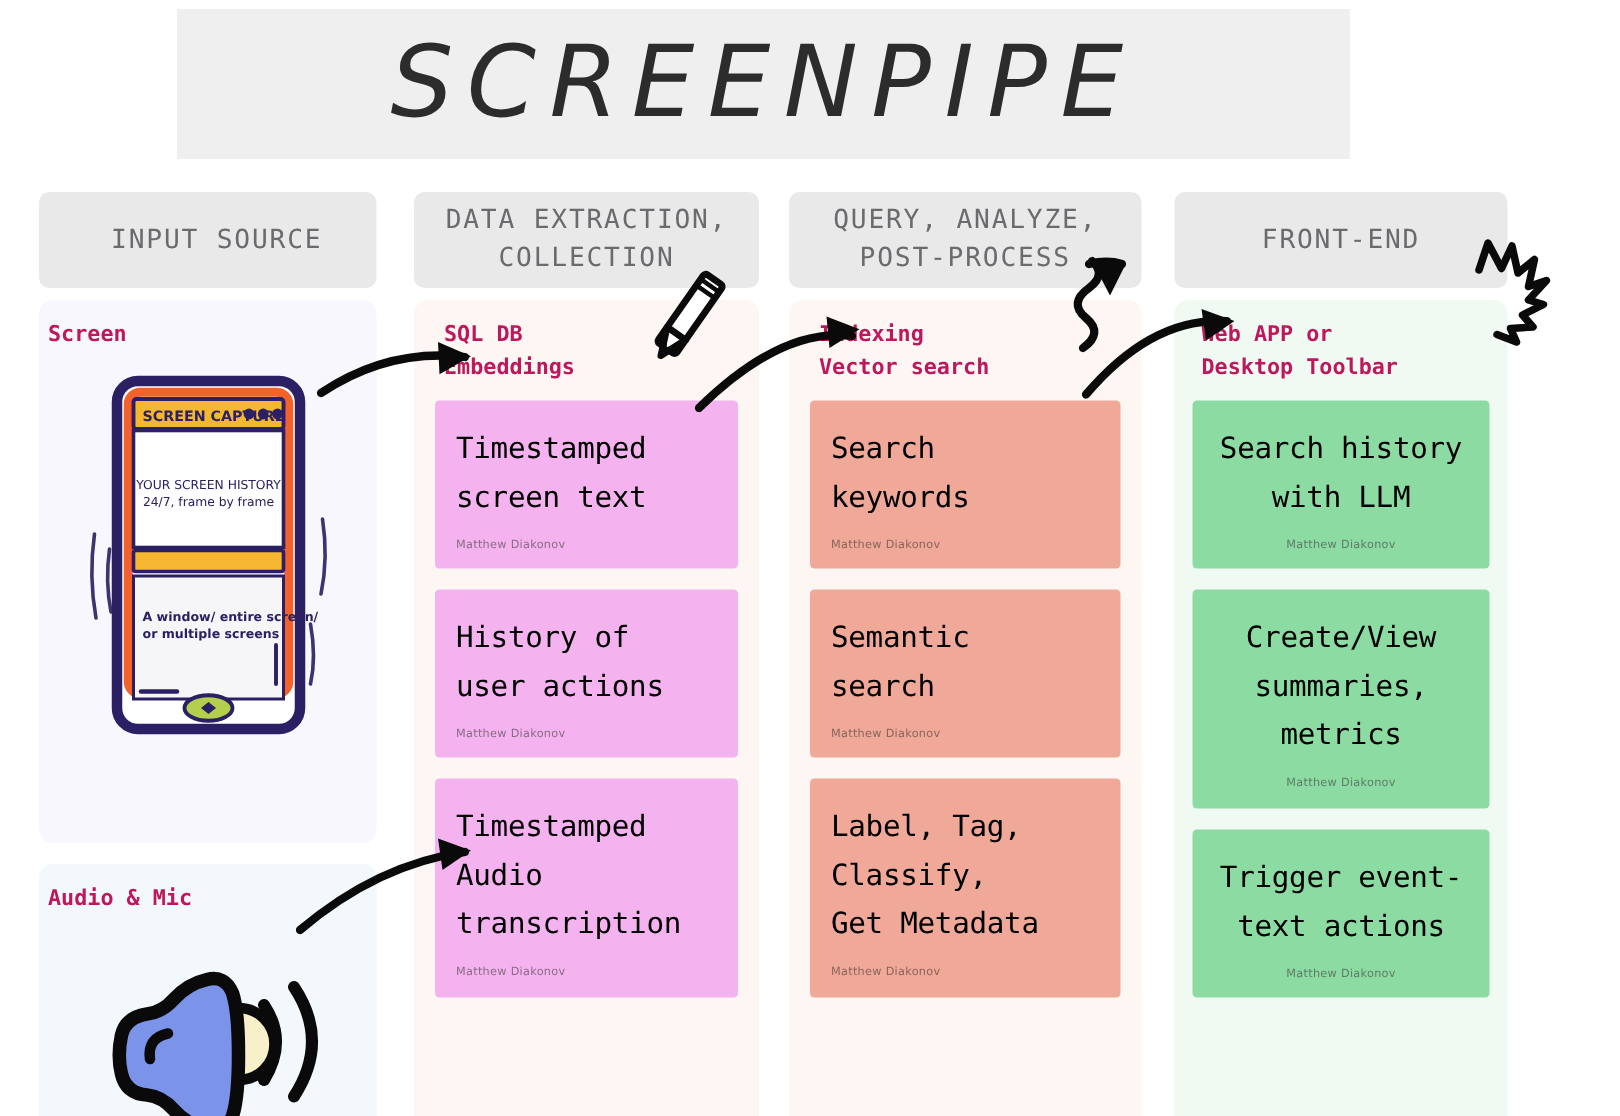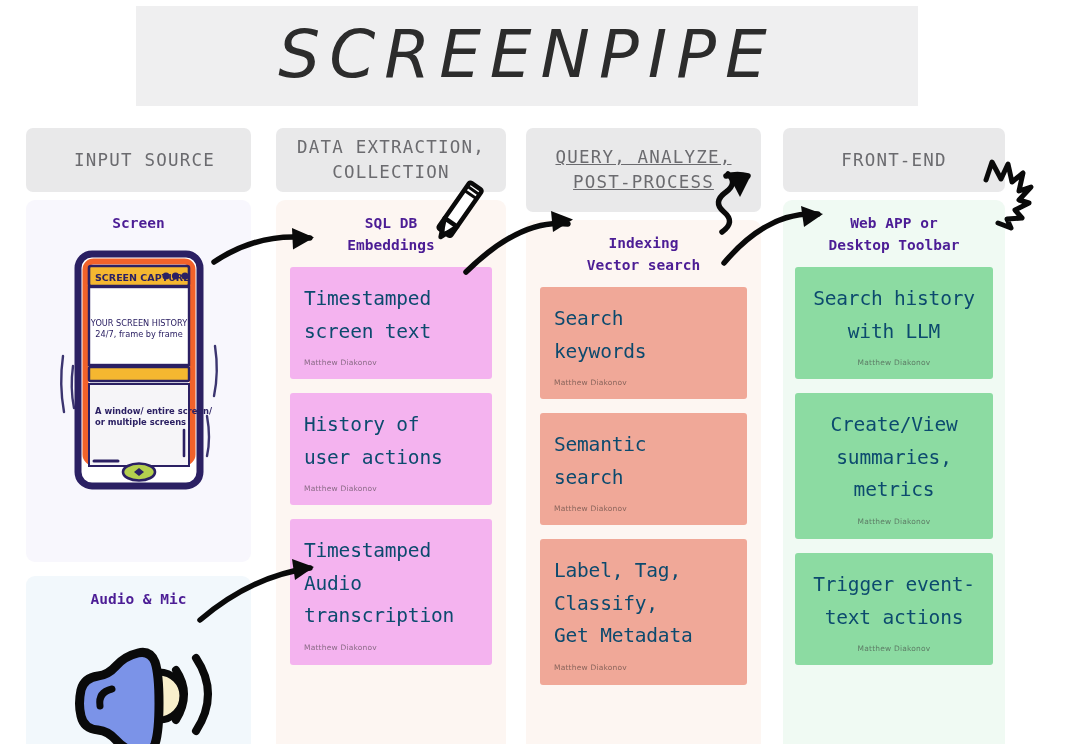--- a/index.html
+++ b/index.html
@@ -7,21 +7,21 @@
     width:1080px;height:744px;
     background:#ffffff;
     font-family:"DejaVu Sans Mono", monospace;
     overflow:hidden;
     position:relative;
   }
   
   #title-banner{
     position:absolute;left:118px;top:6px;width:782px;height:100px;
     background:#efeff0;
-    display:flex;align-items:center;justify-content:center;margin-left:18px;
+    display:flex;align-items:center;justify-content:center;
   }
   #title-banner .title-svg{display:block;}
 
   
   .column{position:absolute;top:128px;}
   #col-input{left:26px;width:225px;}
   #col-data{left:276px;width:230px;}
   #col-query{left:526px;width:235px;}
   #col-front{left:783px;width:222px;}
 
@@ -32,33 +32,32 @@
     font-size:17.5px;
     letter-spacing:1.2px;
     text-align:center;
     display:flex;align-items:center;justify-content:center;
     line-height:1.42;
     padding:6px 4px;
     box-sizing:border-box;
   }
   #col-input .col-header{height:64px;padding-left:16px;}
   #col-data .col-header{height:64px;}
-  #col-query .col-header{height:84px;text-decoration:underline;}
+  #col-query .col-header{height:64px;}
   #col-front .col-header{height:64px;}
 
   
   .panel{
     margin-top:8px;
     border-radius:9px;
     box-sizing:border-box;
   }
   .panel-subtitle{
-    text-align:center;
     font-size:14.5px;
-    color:#4c1d95;
+    color:#be185d;
     font-weight:700;
     line-height:1.55;
     padding:12px 6px 10px 6px;
   }
 
   #panel-screen{
     background:#f8f7fd;
     height:362px;
     position:relative;
   }
@@ -76,21 +75,21 @@
   .card{
     border-radius:3px;
     padding:16px 14px 6px 14px;
     box-sizing:border-box;
     margin-bottom:14px;
     position:relative;
   }
   .card-title{
     font-size:19.5px;
     line-height:1.68;
-    color:#0c4a6e;
+    color:#000000;
     letter-spacing:-0.2px;
   }
   .card-author{
     font-size:7.5px;
     color:#7d6b78;
     margin-top:10px;
     padding-bottom:4px;
     letter-spacing:0.2px;
     font-family:"DejaVu Sans", sans-serif;
   }

